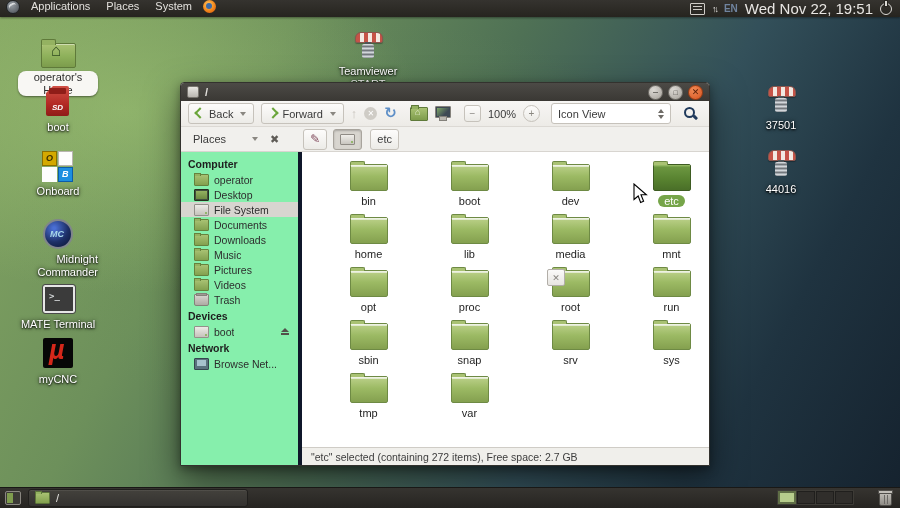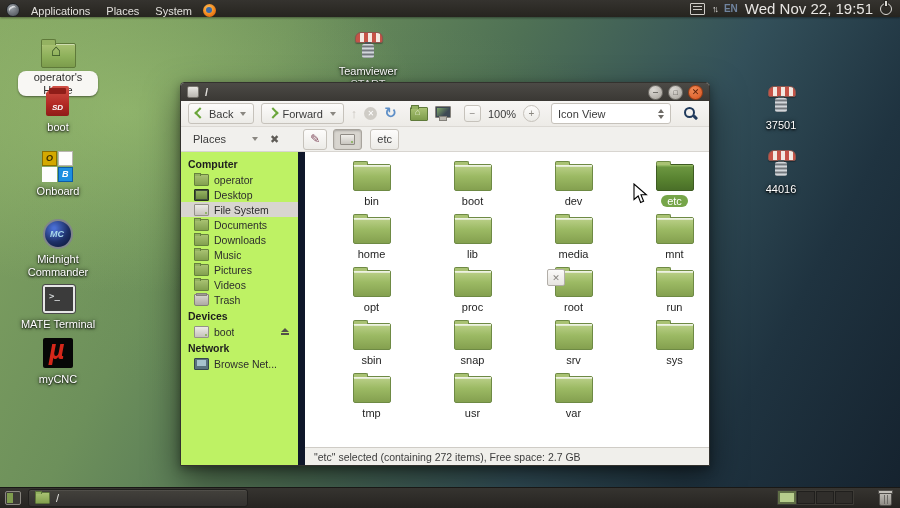--- a/index.html
+++ b/index.html
@@ -4,21 +4,21 @@
 <style>
   html,body{margin:0;padding:0}
   body{width:900px;height:508px;overflow:hidden;font-family:"Liberation Sans","DejaVu Sans",sans-serif;position:relative;-webkit-font-smoothing:antialiased}
   #screen{position:absolute;inset:0;width:900px;height:508px;
     background:
       radial-gradient(ellipse 420px 260px at 14% 22%, rgba(168,205,120,.50), transparent 70%),
       radial-gradient(ellipse 500px 300px at 40% 45%, rgba(110,150,90,.35), transparent 70%),
       linear-gradient(118deg,#83a562 0%,#6d905b 26%,#4f7155 46%,#33505a 66%,#1f3340 82%,#15222e 100%);
   }
   
-  .panel-top{position:absolute;top:0;left:0;right:0;height:17px;background:linear-gradient(#35332f,#26241f);display:flex;align-items:flex-end;padding:0 6px;gap:8px;z-index:40;box-shadow:0 1px 2px rgba(0,0,0,.4)}
+  .panel-top{position:absolute;top:0;left:0;right:0;height:17px;background:linear-gradient(#35332f,#26241f);display:flex;align-items:flex-start;padding:0 6px;gap:8px;z-index:40;box-shadow:0 1px 2px rgba(0,0,0,.4)}
   .mico{width:12px;height:12px;border-radius:50%;background:radial-gradient(circle at 38% 32%,#9aa0a7,#474c52);border:1px solid #1f2225;position:relative;flex:none}
   .mico::before{content:"";position:absolute;inset:2px;border-radius:50%;border-top:2px solid #d9dbde;transform:rotate(-30deg)}
   .pmenu{color:#e3e1dd;font-size:11px;padding:0 3px;cursor:default}
   .ff{width:13px;height:13px;border-radius:50%;background:radial-gradient(circle at 42% 36%,#ffc25c 8%,#f28a1f 50%,#dd5c0a 90%);position:relative;flex:none}
   .ff::before{content:"";position:absolute;inset:3px 4px 4px 3px;border-radius:50%;background:#3c6aa6}
   .pt-right{margin-left:auto;display:flex;align-items:center;gap:7px}
   .ind-display{width:13px;height:10px;border:1px solid #cfccc7;border-radius:1px;position:relative}
   .ind-display::before{content:"";position:absolute;inset:2px;background:repeating-linear-gradient(180deg,#cfccc7 0 1px,transparent 1px 3px)}
   .ind-net{color:#e8e6e3;font-size:9px;font-weight:bold;letter-spacing:-2px}
   .ind-lang{color:#70849f;font-size:10px;font-weight:bold}
@@ -100,21 +100,21 @@
   .places-combo{display:flex;align-items:center;gap:24px;font-size:11px;color:#3a3a3a;padding:0 4px}
   .xclose{font-size:11px;font-weight:bold;color:#5f5c57;padding:0 2px}
   .lbtn{height:19px;border:1px solid #c6c2bb;border-radius:3px;background:linear-gradient(#fdfcfb,#ecebe7);display:flex;align-items:center;justify-content:center;padding:0 6px;font-size:11px;color:#3a3a3a}
   .lbtn.pressed{background:#d8d5cf;box-shadow:inset 0 1px 2px rgba(0,0,0,.22);border-color:#a8a49d}
   .pencil{color:#7e4558;font-size:12px;transform:rotate(0deg)}
   .ldrive{width:13px;height:9px;background:linear-gradient(#f0eeea,#c9c6c0);border:1px solid #8f8b85;border-radius:1px;position:relative}
   .ldrive::after{content:"";position:absolute;right:1px;bottom:1px;width:2px;height:2px;background:#7fae4e;border-radius:50%}
   .lbtn.crumb{margin-left:2px}
   
   .winbody{flex:1;display:flex;min-height:0}
-  .sidebar{width:117px;flex:none;background:#bef264;border-right:7px solid #0f172a;overflow:hidden;padding-top:3px}
+  .sidebar{width:117px;flex:none;background:#86efac;border-right:4px solid #0f172a;overflow:hidden;padding-top:3px}
   .side-header{font-weight:bold;font-size:10.5px;color:#1e1e1e;padding:3px 4px 2px 7px}
   .side-item{display:flex;align-items:center;gap:5px;height:15px;padding:0 4px 0 13px;font-size:10.5px;color:#2d2d2d}
   .side-item.selected{background:#d8d5d0}
   .si{width:13px;height:10px;flex:none;position:relative;border-radius:1px}
   .si-folder-home,.si-folder,.si-folder-music,.si-folder-pictures,.si-folder-videos{background:linear-gradient(#a9c273,#82a04e);border:1px solid #66813d}
   .si-folder-home::before,.si-folder::before,.si-folder-music::before,.si-folder-pictures::before,.si-folder-videos::before{content:"";position:absolute;top:-2px;left:-1px;width:5px;height:2px;background:#94b261;border:1px solid #66813d;border-bottom:none}
   .si-desktop{background:#42503e;border:1px solid #26301f}
   .si-desktop::before{content:"";position:absolute;inset:1px;background:linear-gradient(#94b261,#6d8a42)}
   .si-drive{background:linear-gradient(#ecebe7,#c6c2bb);border:1px solid #94908a}
   .si-drive::after{content:"";position:absolute;right:1px;bottom:1px;width:2px;height:2px;background:#7fae4e;border-radius:50%}
@@ -196,21 +196,21 @@
         <div class="dlabel">boot</div>
       </div>
       <div class="desktop-icon" style="left: 18px; top: 150px;">
         <div class="dicon t-onboard">
           <i class="p1"></i>
           <i class="p2"></i>
           <i class="p3"></i>
         </div>
         <div class="dlabel">Onboard</div>
       </div>
-      <div class="desktop-icon" style="left: 18px; top: 218px;">
+      <div class="desktop-icon" style="left: 18px; top: 218px; text-align: right;">
         <div class="dicon t-mc">
           <i class="p1"></i>
           <i class="p2"></i>
           <i class="p3"></i>
         </div>
         <div class="dlabel">Midnight Commander</div>
       </div>
       <div class="desktop-icon" style="left: 18px; top: 283px;">
         <div class="dicon t-terminal">
           <i class="p1"></i>
@@ -425,24 +425,20 @@
               <div class="fitem">
                 <div class="folder"></div>
                 <div class="fname">sys</div>
               </div>
               <div class="fitem">
                 <div class="folder"></div>
                 <div class="fname">tmp</div>
               </div>
               <div class="fitem">
                 <div class="folder"></div>
-                <div class="fname">usr</div>
-              </div>
-              <div class="fitem">
-                <div class="folder"></div>
                 <div class="fname">var</div>
               </div>
             </div>
         </div>
         <div class="statusbar">
           <span>"etc" selected (containing 272 items), Free space: 2.7 GB</span>
         </div>
       </div>
     </div>
   </div>

